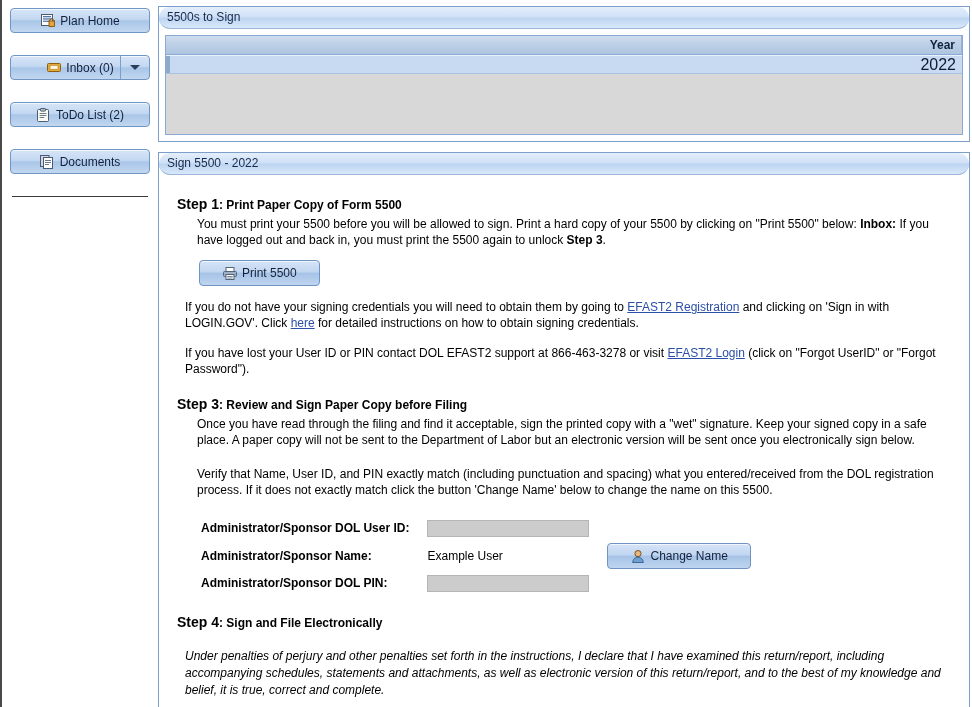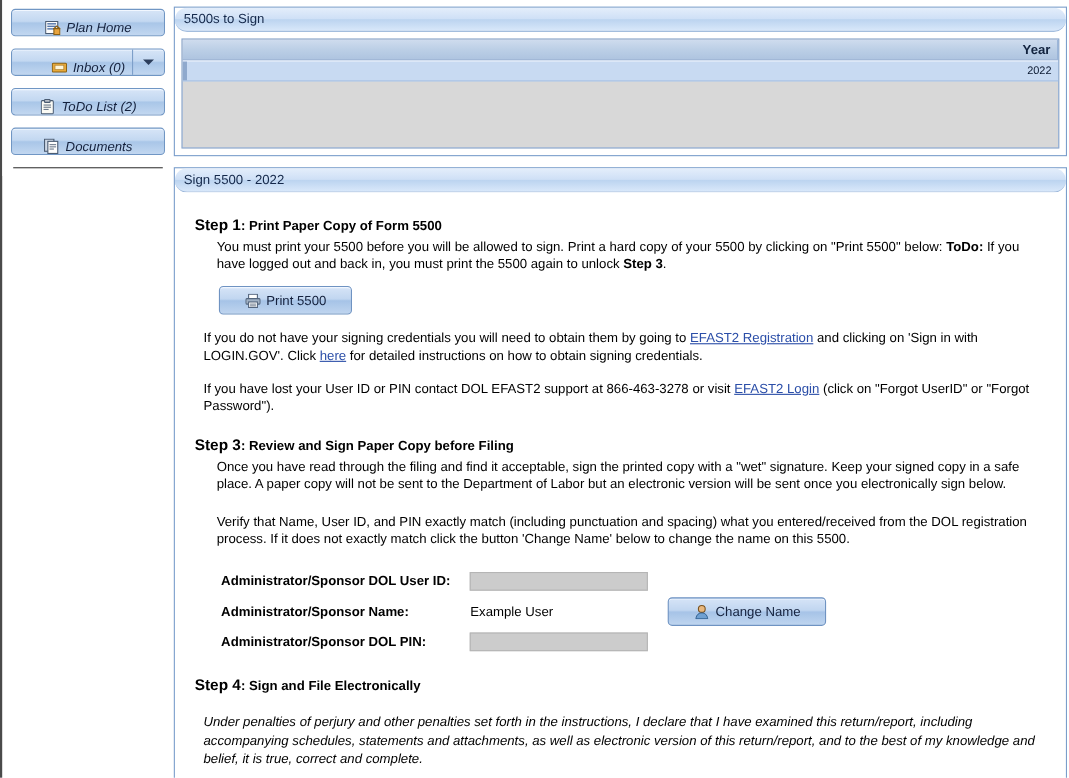--- a/index.html
+++ b/index.html
@@ -29,34 +29,33 @@
   
   .sidebar {
     width: 156px;
     min-width: 156px;
     padding: 8px 0 0 0;
     box-sizing: border-box;
     background: #ffffff;
   }
   .nav-btn {
     position: relative;
-    margin: 0 8px 11px 8px;
+    margin: 0 8px 22px 8px;
     height: 23px;
     border: 1px solid #7096c4;
     border-radius: 4px;
     background: linear-gradient(to bottom, #d7e5f7 0%, #c3d8f1 45%, #a9c6e8 52%, #c2d7f0 100%);
     box-shadow: inset 0 1px 0 #f1f7ff;
     display: flex;
-    align-items: flex-end;
+    align-items: center;
     justify-content: center;
     font-size: 12px;
     color: #14213d;
     cursor: pointer;
     user-select: none;
-    font-style: italic;
   }
   .nav-btn .lbl { white-space: nowrap; }
   .nav-btn .ico {
     display: inline-flex;
     width: 15px;
     height: 14px;
     margin-right: 5px;
     align-items: center;
     justify-content: center;
   }
@@ -149,21 +148,21 @@
     cursor: pointer;
   }
   .grid-row .sel-bar {
     width: 4px;
     background: #8fa9cd;
   }
   .grid-row .td {
     flex: 1;
     padding: 0 6px;
     line-height: 17px;
-    font-size: 10px;
+    font-size: 16px;
     color: #0d1b33;
   }
 
   
   .form-area {
     padding: 14px 10px 10px 12px;
     font-size: 12px;
     line-height: 1.35;
   }
   .step-title {
@@ -322,21 +321,21 @@
     </div>
 
     <div class="panel">
       <div class="panel-header">Sign 5500 - 2022</div>
       <div class="panel-body">
         <div class="form-area">
 
           <div class="step-title">
             <span class="num">Step 1</span><span>: Print Paper Copy of Form 5500</span>
           </div>
-          <div class="step-body"><span>You must print your 5500 before you will be allowed to sign. Print a hard copy of your 5500 by clicking on "Print 5500" below: </span><b>ToDo:</b><span> If you have logged out and back in, you must print the 5500 again to unlock </span><b>Step 3</b><span>.</span></div>
+          <div class="step-body"><span>You must print your 5500 before you will be allowed to sign. Print a hard copy of your 5500 by clicking on "Print 5500" below: </span><b>Inbox:</b><span> If you have logged out and back in, you must print the 5500 again to unlock </span><b>Step 3</b><span>.</span></div>
 
           <div class="btn-row">
             <span class="btn">
               <span class="ico">
                 <svg width="14" height="13" viewBox="0 0 14 13">
                   <rect x="3" y="0.5" width="8" height="4" fill="#ffffff" stroke="#53657d"></rect>
                   <rect x="0.5" y="4.5" width="13" height="5" rx="1" fill="#9fb0c4" stroke="#53657d"></rect>
                   <rect x="3" y="7.5" width="8" height="5" fill="#ffffff" stroke="#53657d"></rect>
                   <rect x="4.3" y="9" width="5.4" height="0.9" fill="#6d7a8c"></rect>
                   <rect x="4.3" y="10.6" width="5.4" height="0.9" fill="#6d7a8c"></rect>

